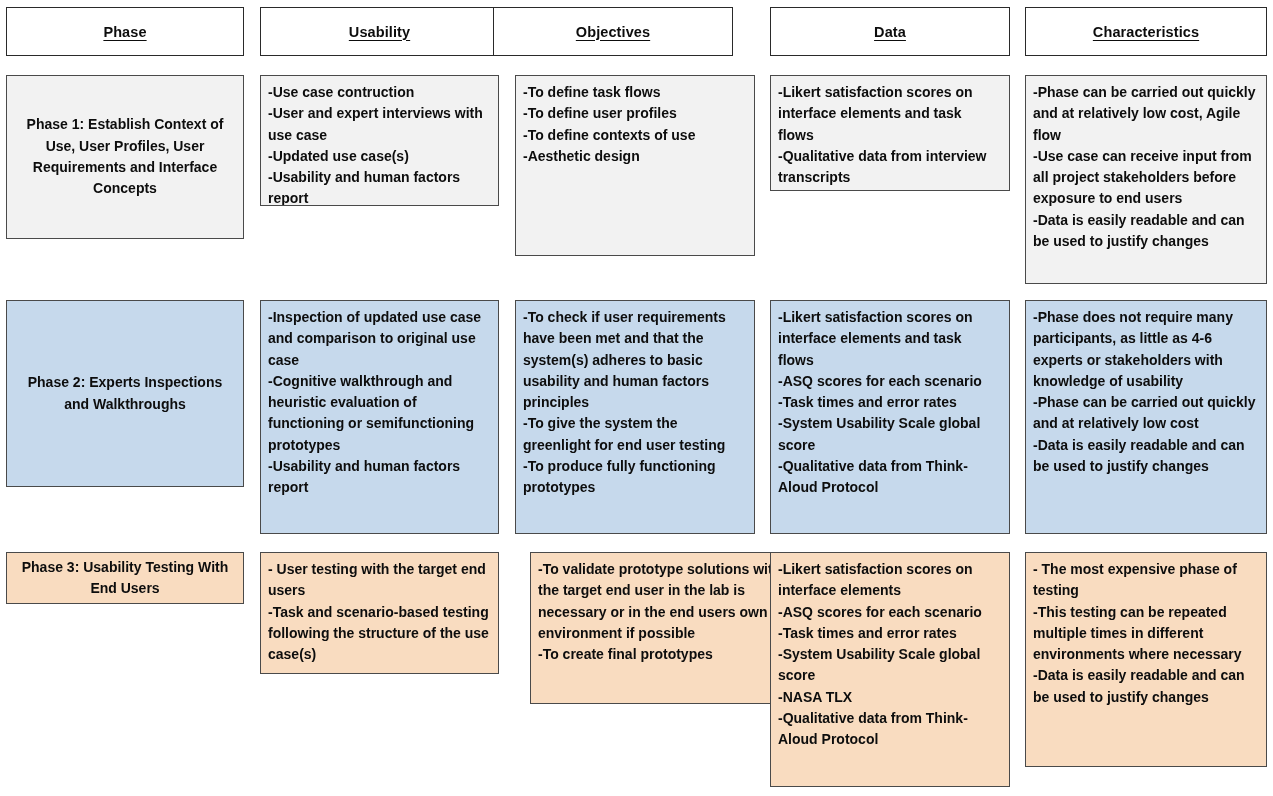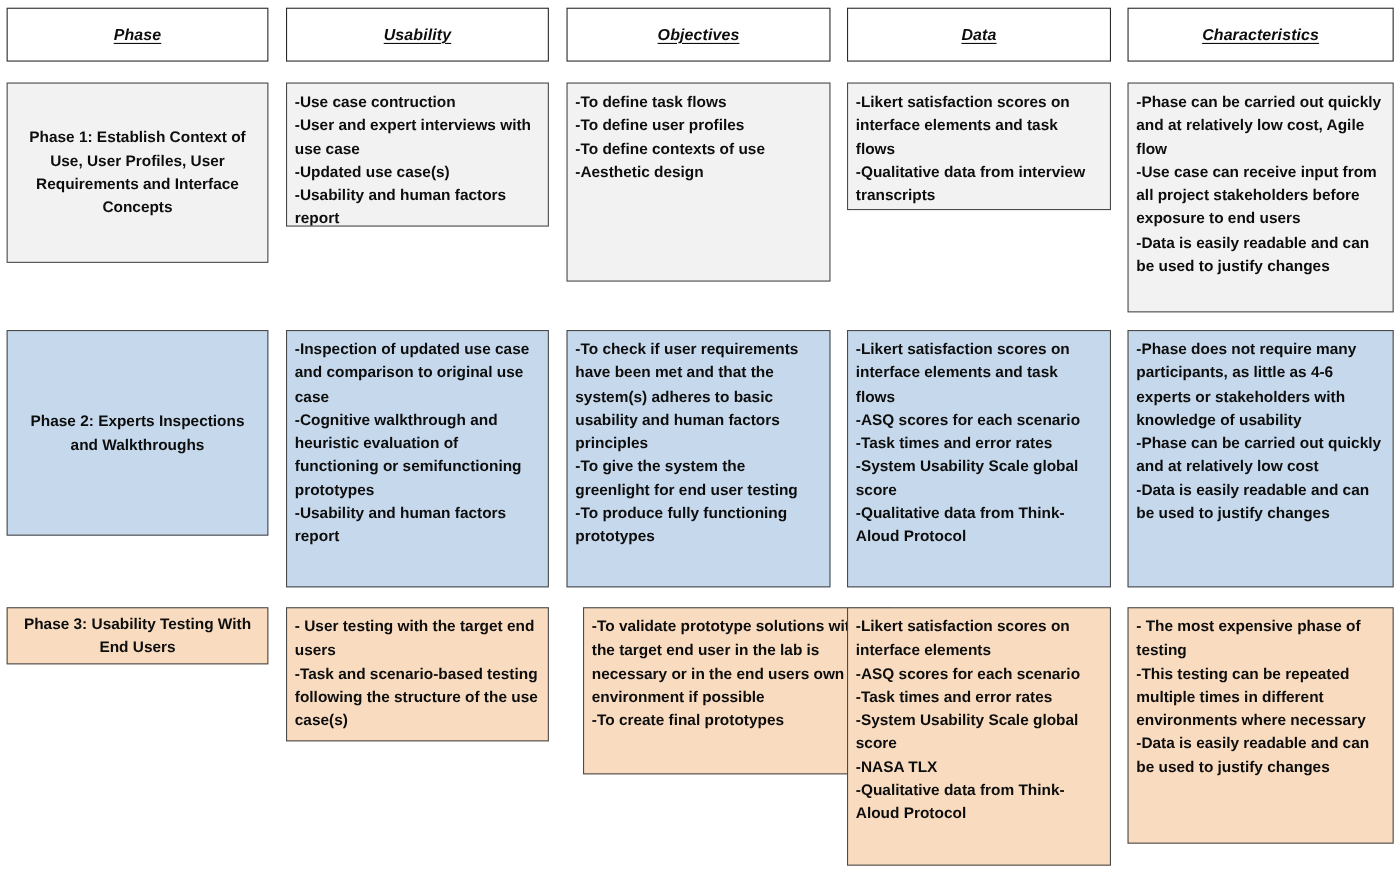--- a/index.html
+++ b/index.html
@@ -24,21 +24,20 @@
     height: 796px;
   }
 
   
   .header-row {
     position: absolute;
     left: 0;
     top: 7px;
     width: 1273px;
     height: 47px;
-    font-style: italic;
   }
   .header-cell {
     position: absolute;
     top: 0;
     height: 49px;
     box-sizing: border-box;
     border: 1px solid #2a2a2a;
     background: #ffffff;
     display: flex;
     align-items: center;
@@ -84,21 +83,21 @@
 
 <div class="matrix">
 
   <div class="header-row">
     <div class="header-cell" id="hc0" style="left: 6px; width: 238px;">
       <span>Phase</span>
     </div>
     <div class="header-cell" id="hc1" style="left: 260px; width: 239px;">
       <span>Usability</span>
     </div>
-    <div class="header-cell" id="hc2" style="left: 515px; width: 240px;">
+    <div class="header-cell" id="hc2" style="left: 493px; width: 240px;">
       <span>Objectives</span>
     </div>
     <div class="header-cell" id="hc3" style="left: 770px; width: 240px;">
       <span>Data</span>
     </div>
     <div class="header-cell" id="hc4" style="left: 1025px; width: 242px;">
       <span>Characteristics</span>
     </div>
   </div>
 

